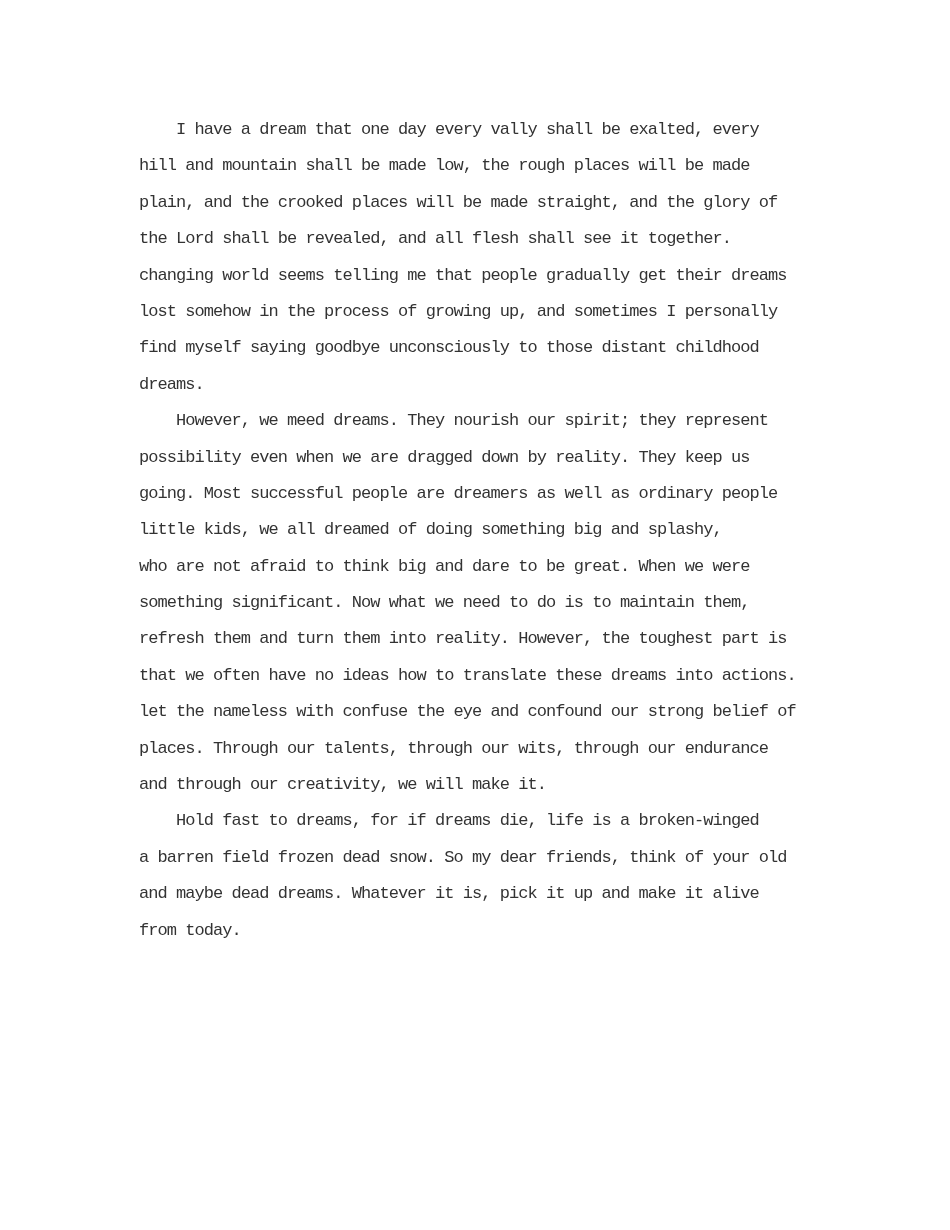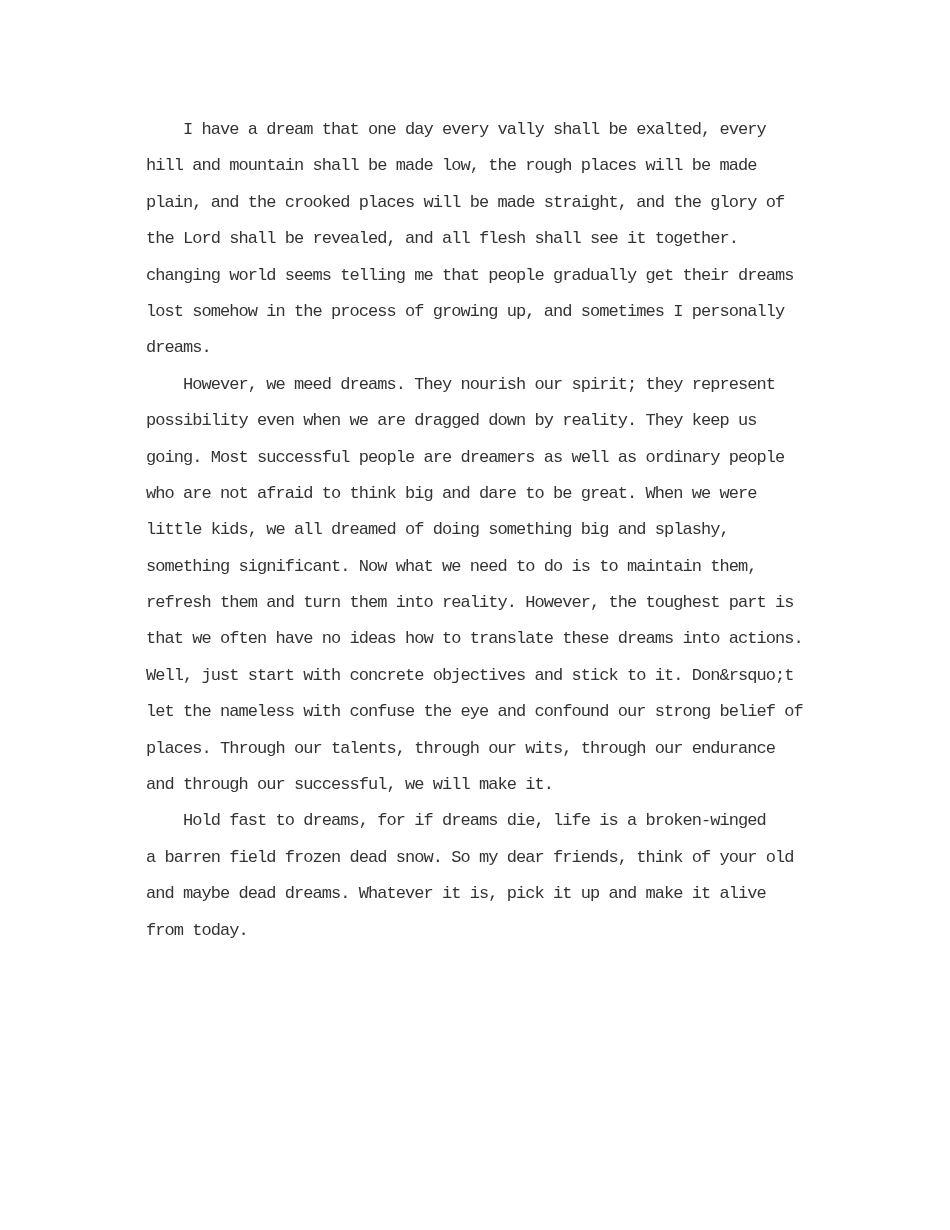--- a/index.html
+++ b/index.html
@@ -17,21 +17,20 @@
   }
   .doc-body {
     position: absolute;
     left: 139px;
     top: 112px;
     width: 700px;
     color: #333333;
     font-size: 17px;
     letter-spacing: -0.95px;
     line-height: 36.4px;
-    margin-left: 7px;
   }
   .paragraph {
     margin: 0;
     padding: 0;
   }
   .line {
     white-space: pre;
     height: 36.4px;
   }
   .line.indent {
@@ -45,35 +44,35 @@
   <div class="doc-body" style="color: rgb(51, 51, 51);">
       <div class="paragraph">
         <div class="line indent">I have a dream that one day every vally shall be exalted, every</div>
         <div class="line">hill and mountain shall be made low, the rough places will be made</div>
         <div class="line">plain, and the crooked places will be made straight, and the glory of</div>
         <div class="line">the Lord shall be revealed, and all flesh shall see it together.</div>
       </div>
       <div class="paragraph">
         <div class="line">changing world seems telling me that people gradually get their dreams</div>
         <div class="line">lost somehow in the process of growing up, and sometimes I personally</div>
+        <div class="line">find myself saying goodbye unconsciously to those distant childhood</div>
         <div class="line">dreams.</div>
       </div>
       <div class="paragraph">
         <div class="line indent">However, we meed dreams. They nourish our spirit; they represent</div>
         <div class="line">possibility even when we are dragged down by reality. They keep us</div>
         <div class="line">going. Most successful people are dreamers as well as ordinary people</div>
+        <div class="line">little kids, we all dreamed of doing something big and splashy,</div>
         <div class="line">who are not afraid to think big and dare to be great. When we were</div>
-        <div class="line">little kids, we all dreamed of doing something big and splashy,</div>
         <div class="line">something significant. Now what we need to do is to maintain them,</div>
         <div class="line">refresh them and turn them into reality. However, the toughest part is</div>
         <div class="line">that we often have no ideas how to translate these dreams into actions.</div>
-        <div class="line">Well, just start with concrete objectives and stick to it. Don&amp;rsquo;t</div>
         <div class="line">let the nameless with confuse the eye and confound our strong belief of</div>
         <div class="line">places. Through our talents, through our wits, through our endurance</div>
-        <div class="line">and through our successful, we will make it.</div>
+        <div class="line">and through our creativity, we will make it.</div>
       </div>
       <div class="paragraph">
         <div class="line indent">Hold fast to dreams, for if dreams die, life is a broken-winged</div>
         <div class="line">a barren field frozen dead snow. So my dear friends, think of your old</div>
         <div class="line">and maybe dead dreams. Whatever it is, pick it up and make it alive</div>
         <div class="line">from today.</div>
       </div>
     </div>
 </div>
 

